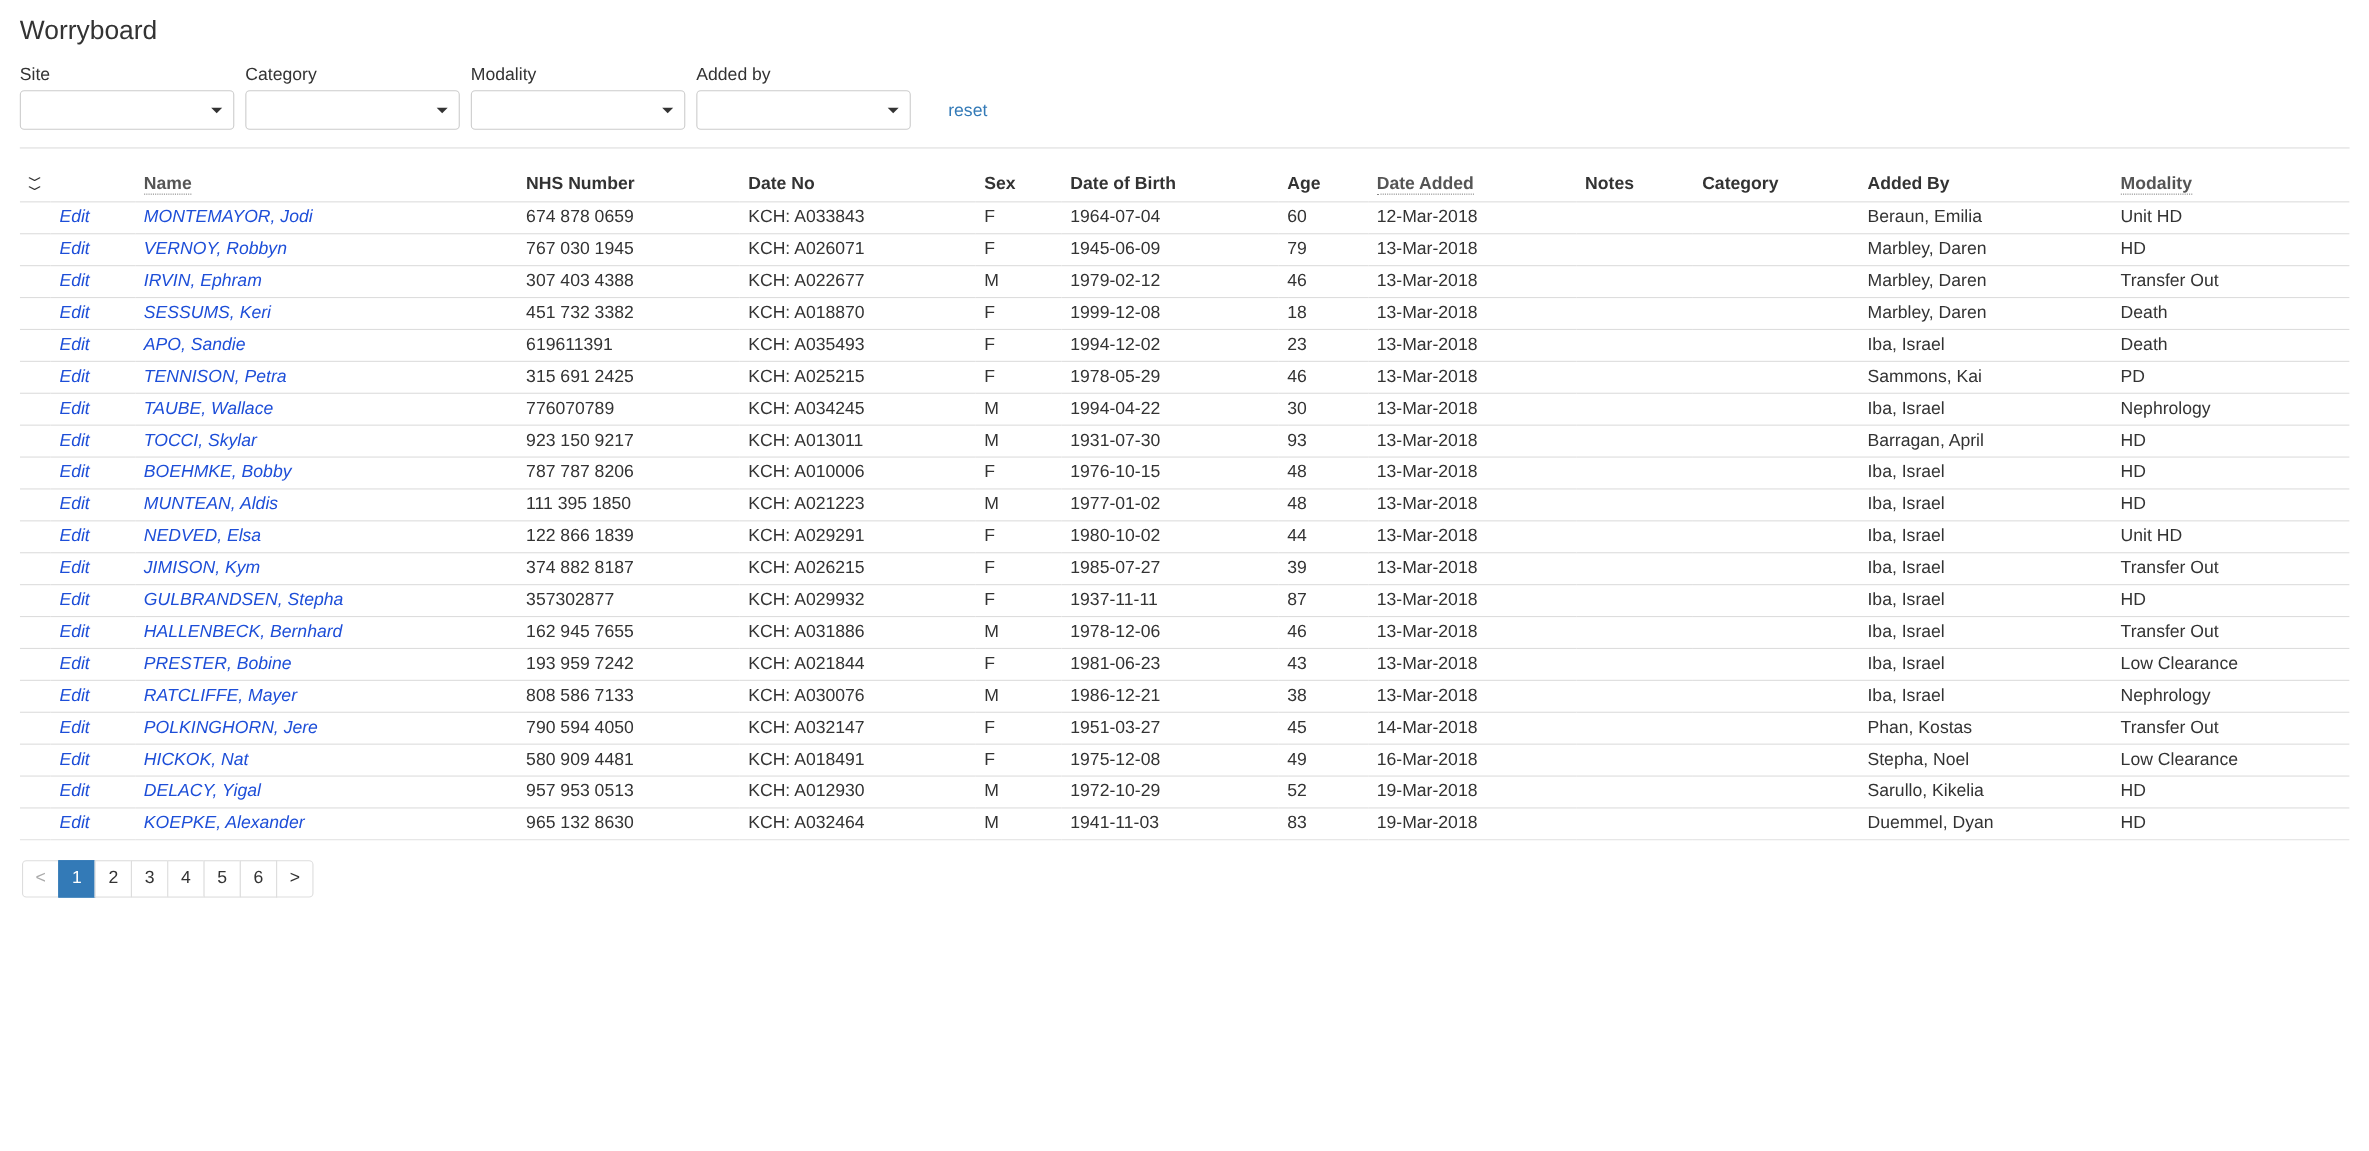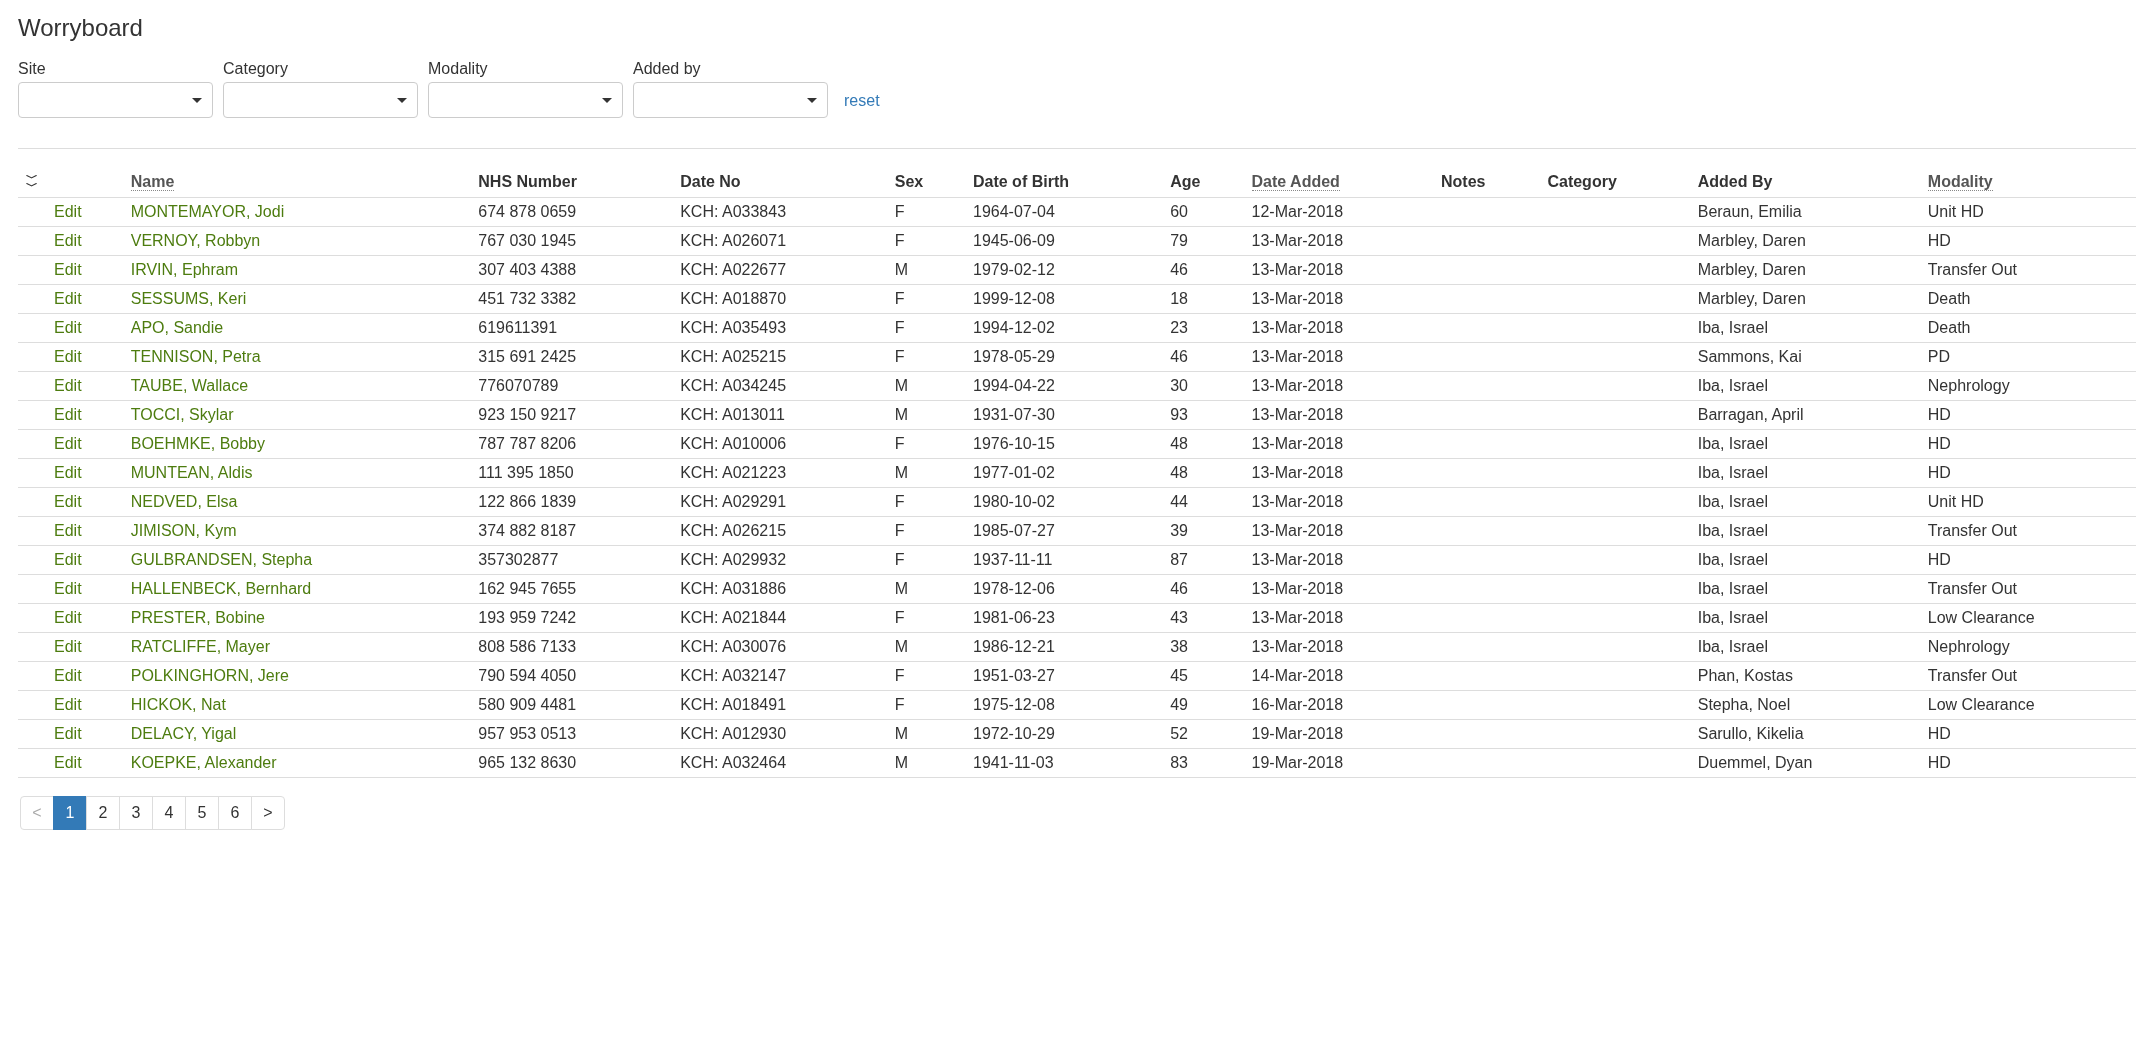--- a/index.html
+++ b/index.html
@@ -13,21 +13,21 @@
   }
   h1.page-title {
     font-size: 24px;
     font-weight: 400;
     margin: 14px 0 18px 0;
   }
   .filter-bar {
     display: flex;
     align-items: flex-end;
     gap: 10px;
-    padding-bottom: 30px;
+    padding-bottom: 16px;
     border-bottom: 1px solid #ddd;
     margin-bottom: 18px;
   }
   .filter-field { display: flex; flex-direction: column; }
   .filter-label { font-size: 16px; margin-bottom: 4px; }
   .dropdown {
     position: relative;
     width: 195px;
     height: 36px;
     border: 1px solid #ccc;
@@ -42,21 +42,21 @@
   .caret-down {
     width: 0; height: 0;
     border-left: 5px solid transparent;
     border-right: 5px solid transparent;
     border-top: 5px solid #333;
   }
   .reset-link {
     color: #337ab7;
     text-decoration: none;
     font-size: 16px;
-    margin-left: 6px;
+    margin-left: 24px;
     margin-bottom: 8px;
     cursor: pointer;
   }
 
   .table-wrap { overflow-x: auto; }
   table.data {
     width: 100%;
     border-collapse: collapse;
     font-size: 16px;
   }
@@ -79,21 +79,21 @@
     font-weight: bold;
     line-height: 8px;
     cursor: pointer;
   }
   table.data td {
     padding: 5px 8px;
     border-top: 1px solid #ddd;
     white-space: nowrap;
   }
   table.data tbody tr:last-child td { border-bottom: 1px solid #ddd; }
-  a.link { color: #4d7c0f; text-decoration: none; cursor: pointer; }
+  a.link { color: #1d4ed8; text-decoration: none; cursor: pointer; font-style: italic; }
 
   .pagination {
     display: flex;
     margin: 18px 0 40px 2px;
   }
   .page-btn {
     min-width: 34px;
     height: 34px;
     border: 1px solid #ddd;
     margin-left: -1px;

